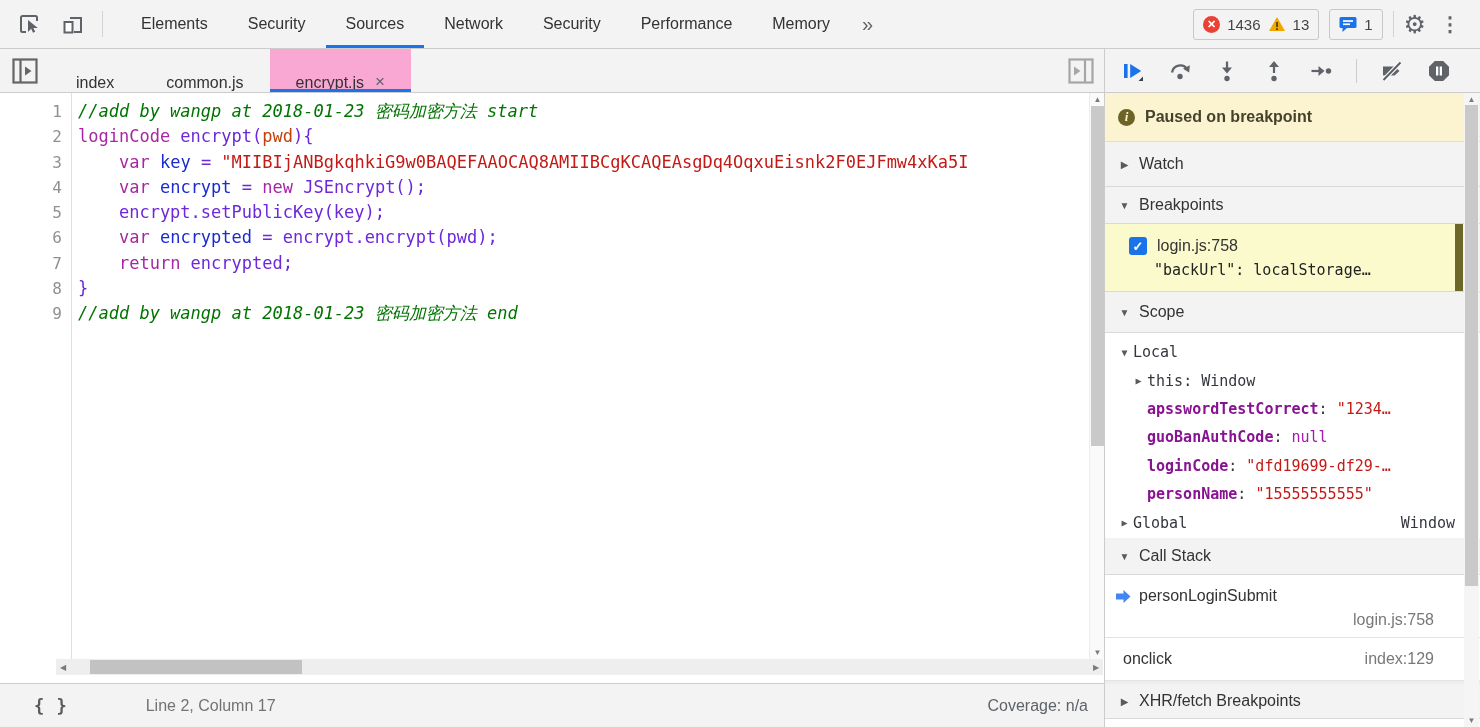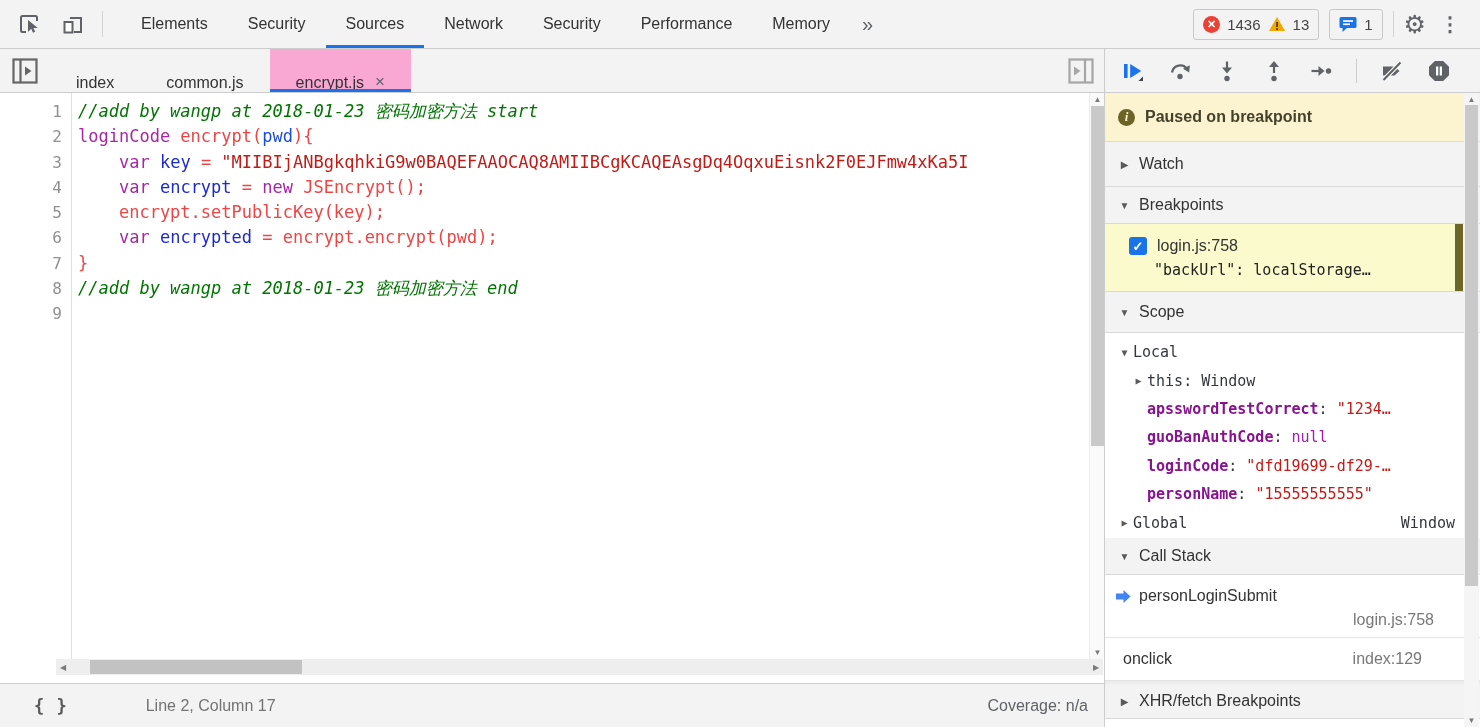--- a/index.html
+++ b/index.html
@@ -39,22 +39,22 @@
 
 #code-region{flex:1;position:relative;display:flex;overflow:hidden;background:#fff}
 #gutter{width:72px;flex:none;border-right:1px solid #e0e0e0;padding-top:6px;text-align:right}
 .ln{font-family:"DejaVu Sans Mono",monospace;font-size:16px;line-height:25.3px;color:#909090;padding-right:9px}
 #code-lines{flex:1;overflow:hidden;padding:6px 0 0 6px}
 .cl{font-family:"DejaVu Sans Mono",monospace;font-size:17px;line-height:25.3px;white-space:pre}
 .tk-com{color:#007400;font-style:italic}
 .tk-kw{color:#a626a4}
 .tk-def{color:#1a2ad0}
 .tk-str{color:#c41a16}
-.tk-par{color:#1d4ed8}
-.tk-pl{color:#ef4444}
+.tk-par{color:#c2410c}
+.tk-pl{color:#6d28d9}
 
 
 #code-vscroll{position:absolute;top:0;right:0;bottom:0;width:15px;background:#fafafa;border-left:1px solid #ededed}
 .sb-arrow{position:absolute;left:0;width:15px;height:13px;color:#7a7a7a;font-size:8px;display:flex;align-items:center;justify-content:center}
 #code-vthumb{position:absolute;left:1px;top:13px;width:13px;height:340px;background:#c9c9c9}
 
 
 #hscroll{height:16px;flex:none;position:relative;background:#fff;margin-bottom:8px}
 #hs-track{position:absolute;left:56px;right:1px;top:0;bottom:0;background:#eee}
 #hs-left,#hs-right{position:absolute;top:0;width:14px;height:16px;color:#7a7a7a;font-size:8px;display:flex;align-items:center;justify-content:center}
@@ -108,21 +108,21 @@
 #callstack{flex:none;background:#fff}
 .frame{border-bottom:1px solid #e3e3e3;position:relative}
 .frame.two{height:63px;padding-top:8px}
 .frame.one{height:43px;display:flex;align-items:center}
 .f-line1{display:flex;align-items:center;height:26px}
 .f-arrow{width:24px;margin-left:10px;flex:none;display:flex;align-items:center}
 .f-name{color:#333}
 .frame.one .f-name{margin-left:18px}
 .f-loc{color:#787878}
 .f-loc.right2{position:absolute;right:46px;top:36px}
-.frame.one .f-loc{margin-left:auto;margin-right:58px}
+.frame.one .f-loc{margin-left:auto;margin-right:46px}
 
 #sb-filler{flex:1;background:#fff}
 
 
 #side-vscroll{position:absolute;top:44px;right:1px;bottom:0;width:15px;background:#f5f5f5}
 #side-vthumb{position:absolute;left:1px;top:12px;width:13px;height:481px;background:#c9c9c9}
 
 svg{display:block}
 </style>
 </head>
@@ -228,20 +228,21 @@
             <div class="ln">8</div>
             <div class="ln">9</div>
           </div>
         <div id="code-lines">
             <div class="cl"><span class="tk-com">//add by wangp at 2018-01-23 密码加密方法 start</span></div>
             <div class="cl"><span class="tk-kw">loginCode</span><span class="tk-pl"> encrypt(</span><span class="tk-par">pwd</span><span class="tk-pl">){</span></div>
             <div class="cl"><span class="tk-pl">    </span><span class="tk-kw">var</span><span class="tk-pl"> </span><span class="tk-def">key</span><span class="tk-pl"> = </span><span class="tk-str">"MIIBIjANBgkqhkiG9w0BAQEFAAOCAQ8AMIIBCgKCAQEAsgDq4OqxuEisnk2F0EJFmw4xKa5I</span></div>
             <div class="cl"><span class="tk-pl">    </span><span class="tk-kw">var</span><span class="tk-pl"> </span><span class="tk-def">encrypt</span><span class="tk-pl"> = </span><span class="tk-kw">new</span><span class="tk-pl"> JSEncrypt();</span></div>
             <div class="cl"><span class="tk-pl">    encrypt.setPublicKey(key);</span></div>
             <div class="cl"><span class="tk-pl">    </span><span class="tk-kw">var</span><span class="tk-pl"> </span><span class="tk-def">encrypted</span><span class="tk-pl"> = encrypt.encrypt(pwd);</span></div>
+            <div class="cl"><span class="tk-pl">    </span><span class="tk-kw">return</span><span class="tk-pl"> encrypted;</span></div>
             <div class="cl"><span class="tk-pl">}</span></div>
             <div class="cl"><span class="tk-com">//add by wangp at 2018-01-23 密码加密方法 end</span></div>
           </div>
         <div id="code-vscroll">
           <div class="sb-arrow" style="top:0">▲</div>
           <div id="code-vthumb"></div>
           <div class="sb-arrow" style="bottom:0">▼</div>
         </div>
       </div>
 

